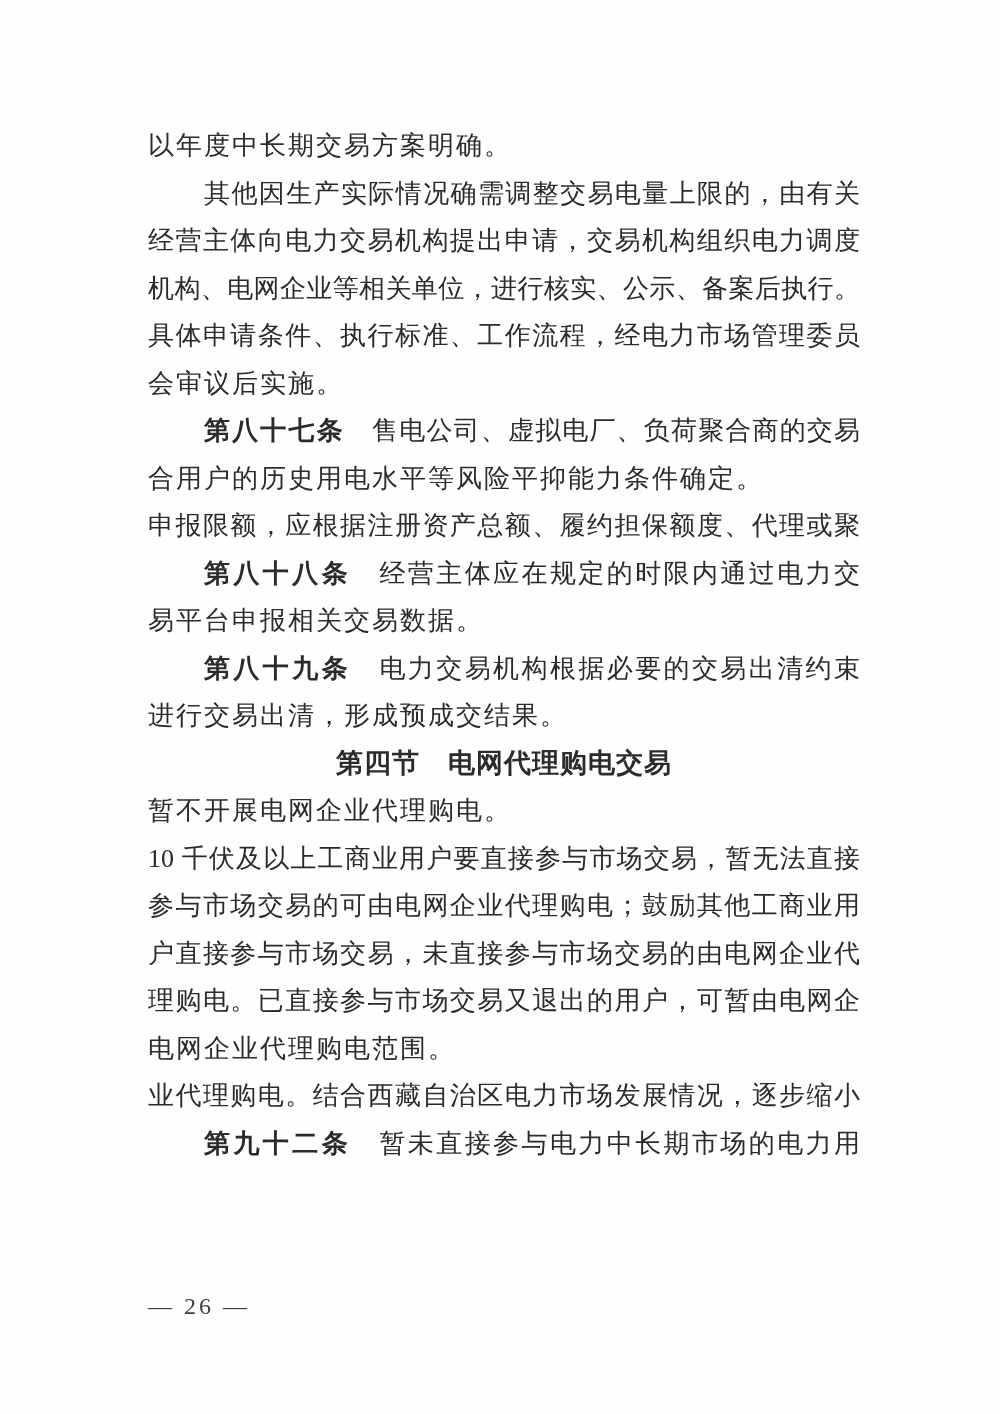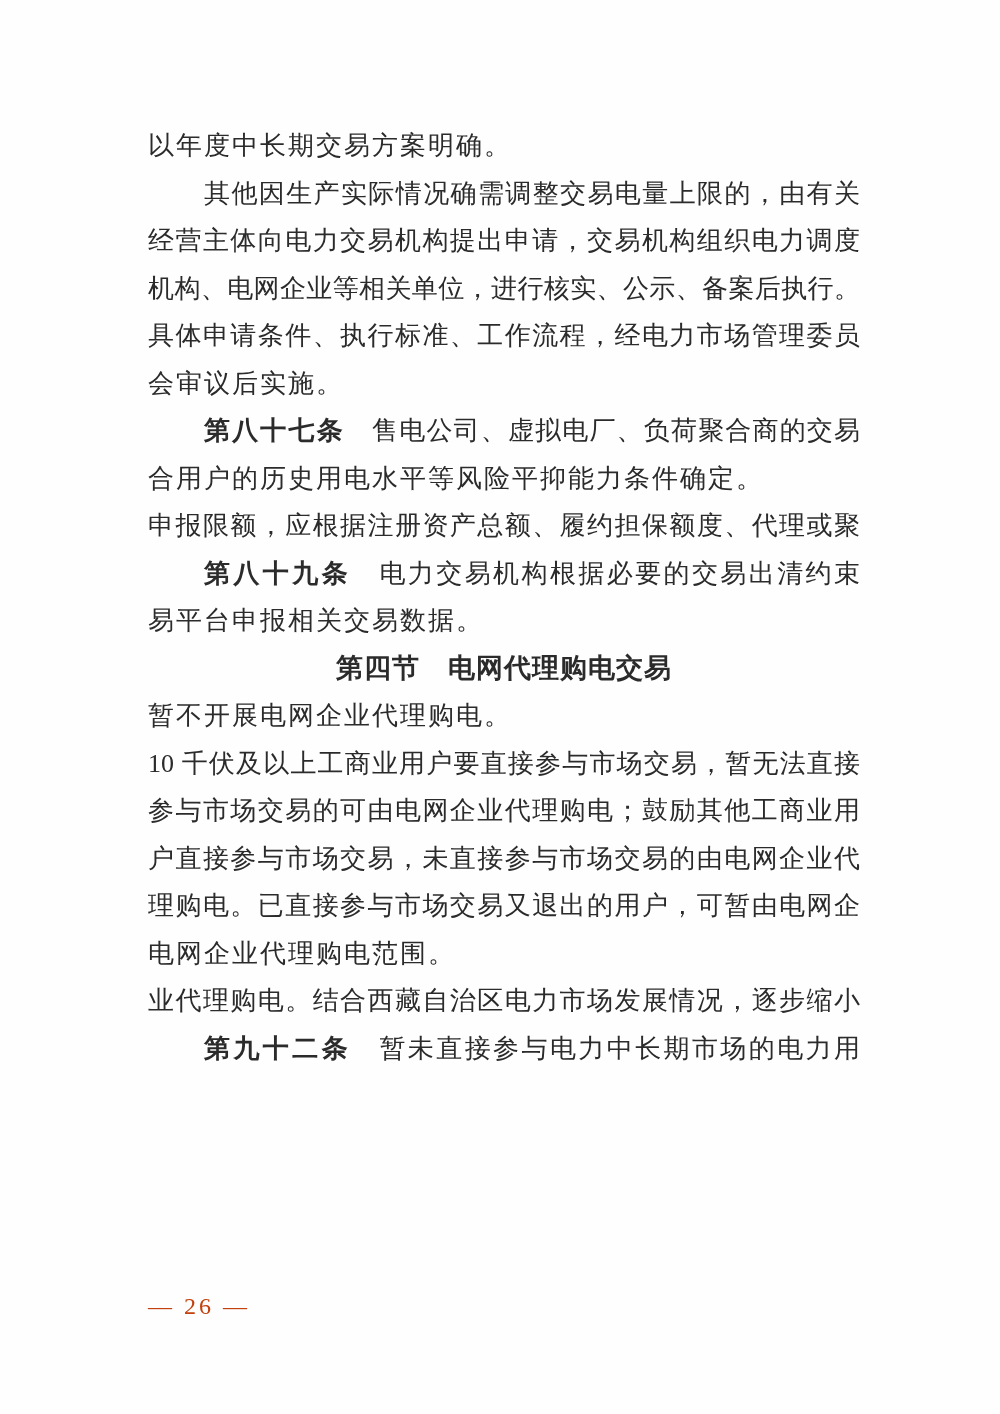--- a/index.html
+++ b/index.html
@@ -55,40 +55,42 @@
     margin-top: 36px;
   }
   .page-num {
     position: absolute;
     left: 148px;
     top: 1286px;
     height: 40px;
     line-height: 40px;
     font-size: 24px;
     letter-spacing: 3px;
-    color: #c2410c;
+    color: #404040;
     white-space: pre;
   }
 </style>
 </head>
 <body>
 
 <div class="page">
   <div class="content">
       <div class="line end"><span>以年度中长期交易方案明确。</span></div>
       <div class="line justify indent"><span>其他因生产实际情况确需调整交易电量上限的，由有关</span></div>
       <div class="line justify"><span>经营主体向电力交易机构提出申请，交易机构组织电力调度</span></div>
       <div class="line justify"><span>机构、电网企业等相关单位，进行核实、公示、备案后执行。</span></div>
       <div class="line justify"><span>具体申请条件、执行标准、工作流程，经电力市场管理委员</span></div>
       <div class="line end"><span>会审议后实施。</span></div>
       <div class="line justify indent"><span class="article">第八十七条</span><span>　售电公司、虚拟电厂、负荷聚合商的交易</span></div>
       <div class="line end"><span>合用户的历史用电水平等风险平抑能力条件确定。</span></div>
       <div class="line justify"><span>申报限额，应根据注册资产总额、履约担保额度、代理或聚</span></div>
+      <div class="line justify indent"><span class="article">第八十八条</span><span>　经营主体应在规定的时限内通过电力交</span></div>
+      <div class="line end"><span>易平台申报相关交易数据。</span></div>
       <div class="line justify indent"><span class="article">第八十九条</span><span>　电力交易机构根据必要的交易出清约束</span></div>
-      <div class="line end"><span>易平台申报相关交易数据。</span></div>
+      <div class="line end"><span>进行交易出清，形成预成交结果。</span></div>
       <div class="line center"><span class="article">第四节　电网代理购电交易</span></div>
       <div class="line end"><span>暂不开展电网企业代理购电。</span></div>
       <div class="line justify"><span>10 千伏及以上工商业用户要直接参与市场交易，暂无法直接</span></div>
       <div class="line justify"><span>参与市场交易的可由电网企业代理购电；鼓励其他工商业用</span></div>
       <div class="line justify"><span>户直接参与市场交易，未直接参与市场交易的由电网企业代</span></div>
       <div class="line justify"><span>理购电。已直接参与市场交易又退出的用户，可暂由电网企</span></div>
       <div class="line end"><span>电网企业代理购电范围。</span></div>
       <div class="line justify"><span>业代理购电。结合西藏自治区电力市场发展情况，逐步缩小</span></div>
       <div class="line justify indent"><span class="article">第九十二条</span><span>　暂未直接参与电力中长期市场的电力用</span></div>
     </div>

